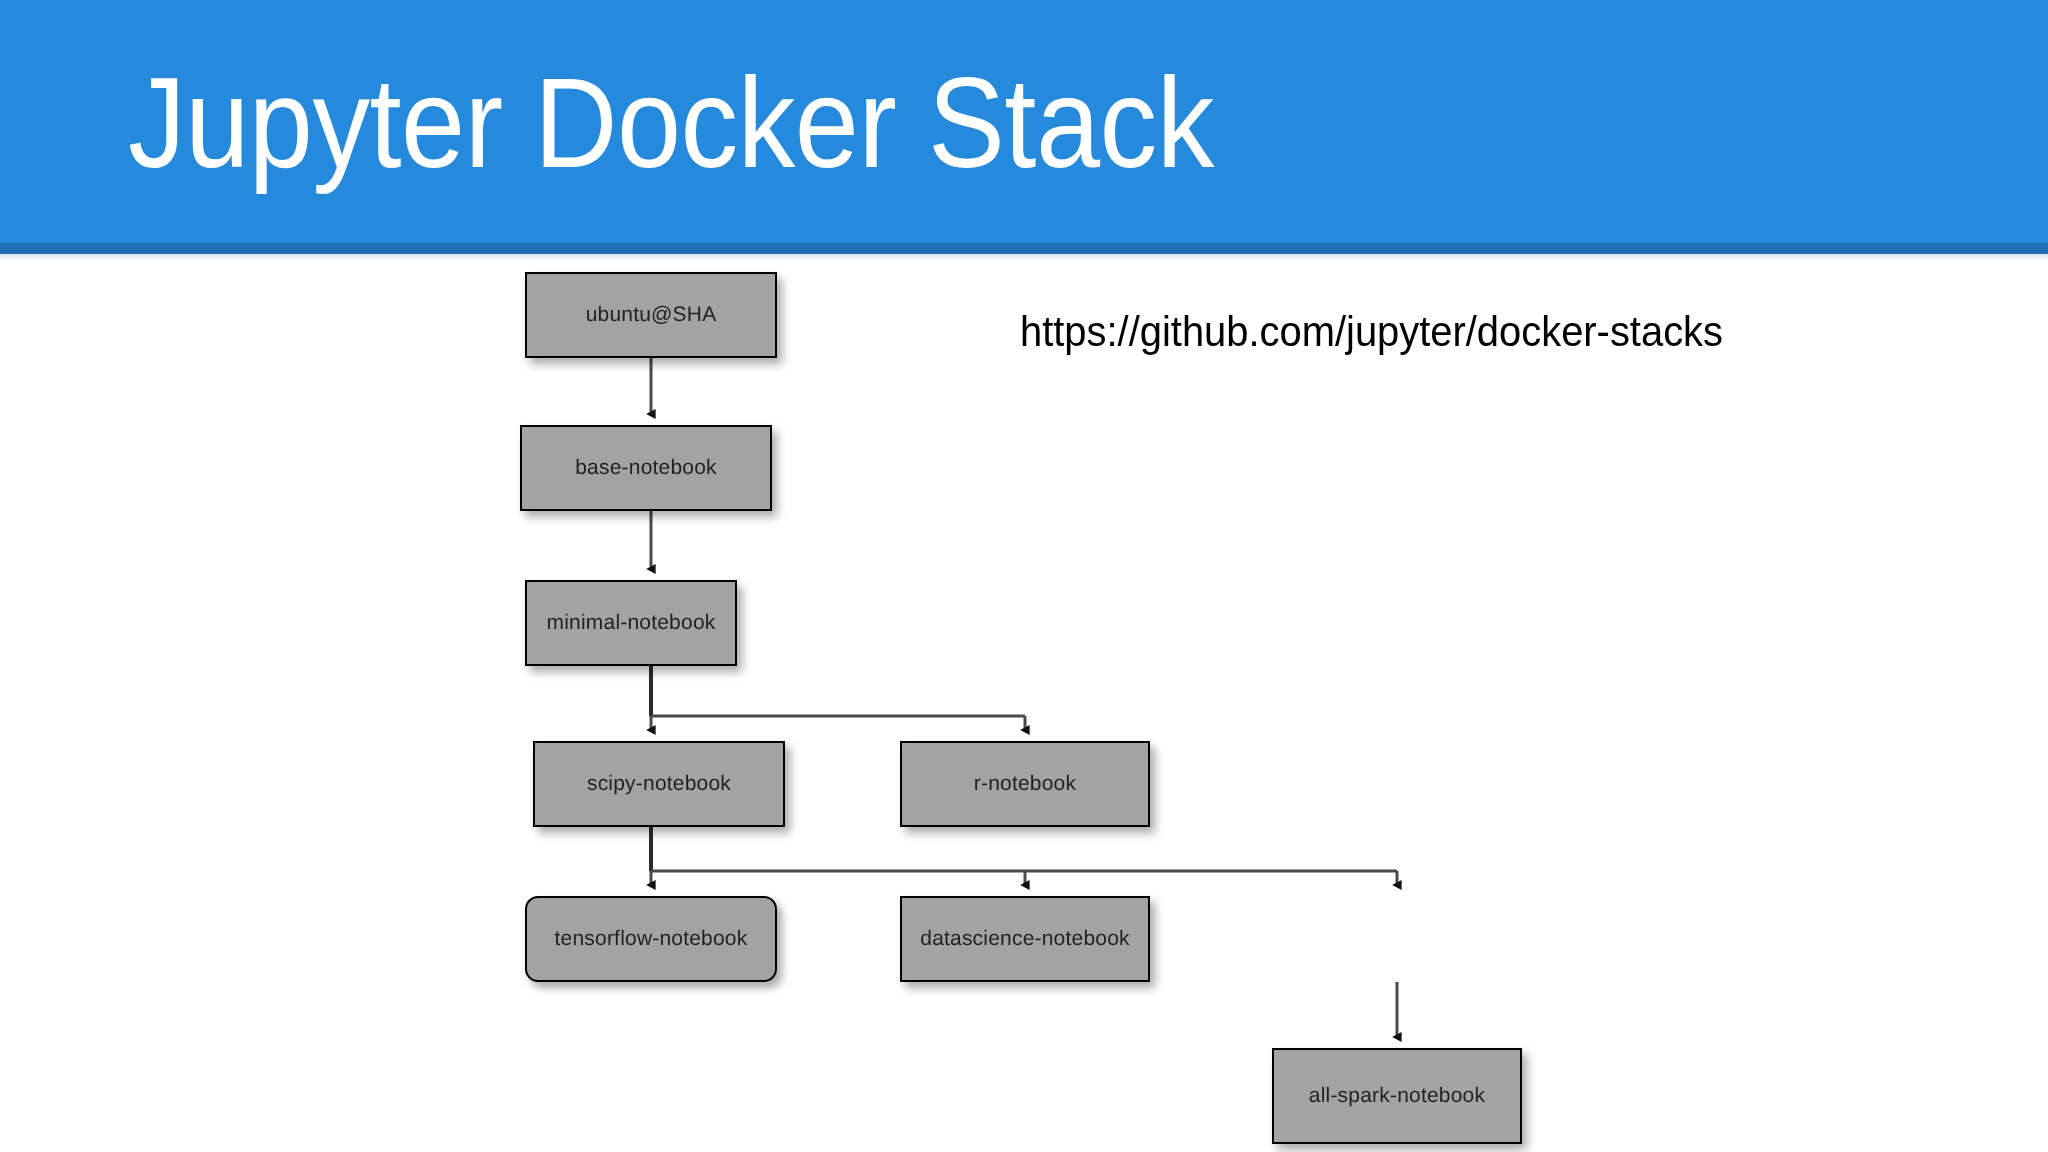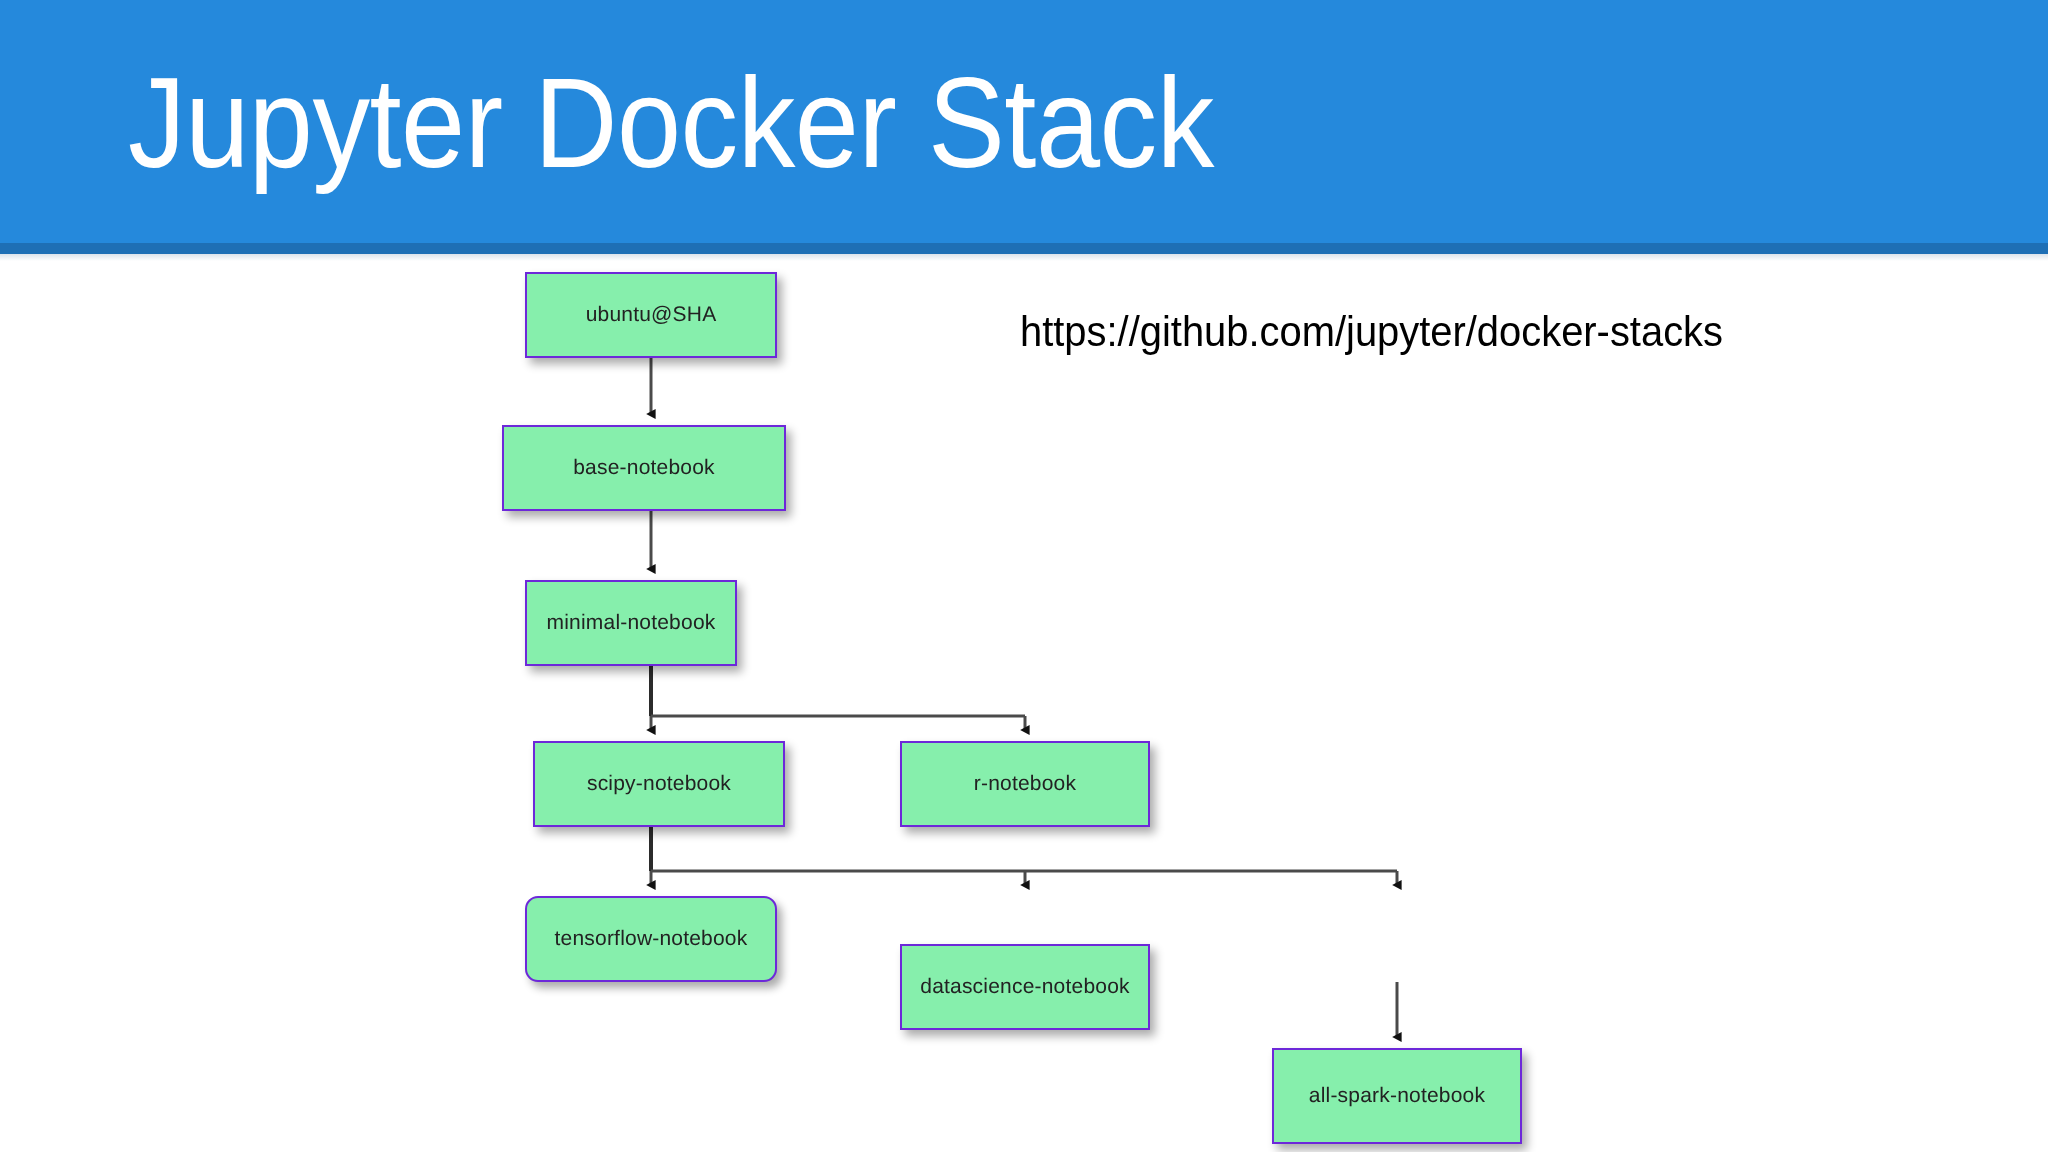--- a/index.html
+++ b/index.html
@@ -83,22 +83,22 @@
     position: absolute;
     left: 0; top: 254px;
     width: 2048px;
     height: 898px;
   }
 
   
   .flow-box {
     position: absolute;
     box-sizing: border-box;
-    background: #86efac;
-    border: 2px solid #6d28d9;
+    background: #a3a3a3;
+    border: 2px solid #000000;
     box-shadow: 5px 6px 9px rgba(0,0,0,0.33);
     display: flex;
     align-items: center;
     justify-content: center;
     z-index: 5;
   }
   .flow-box .flow-label {
     font-family: "Liberation Sans", sans-serif;
     font-size: 21px;
     font-weight: 400;
@@ -161,41 +161,41 @@
         <line x1="1397" y1="617" x2="1397" y2="631" marker-end="url(#arrowhead)"></line>
 
         <line x1="1397" y1="728" x2="1397" y2="783" marker-end="url(#arrowhead)"></line>
       </g>
     </svg>
 
     <div class="flow-box" style="left:525px; top:18px; width:252px; height:86px;">
       <span class="flow-label">ubuntu@SHA</span>
     </div>
 
-    <div class="flow-box" style="left:502px; top:171px; width:284px; height:86px;">
+    <div class="flow-box" style="left:520px; top:171px; width:252px; height:86px;">
       <span class="flow-label">base-notebook</span>
     </div>
 
     <div class="flow-box" style="left:525px; top:326px; width:212px; height:86px;">
       <span class="flow-label">minimal-notebook</span>
     </div>
 
     <div class="flow-box" style="left:525px; top:487px; width:252px; height:86px;margin-left:8px;">
       <span class="flow-label">scipy-notebook</span>
     </div>
 
     <div class="flow-box" style="left:900px; top:487px; width:250px; height:86px;">
       <span class="flow-label">r-notebook</span>
     </div>
 
     <div class="flow-box" style="left:525px; top:642px; width:252px; height:86px;border-radius:13px;">
       <span class="flow-label">tensorflow-notebook</span>
     </div>
 
-    <div class="flow-box" style="left:900px; top:642px; width:250px; height:86px;margin-top:48px;">
+    <div class="flow-box" style="left:900px; top:642px; width:250px; height:86px;">
       <span class="flow-label">datascience-notebook</span>
     </div>
 
 
     <div class="flow-box" style="left:1272px; top:794px; width:250px; height:96px;">
       <span class="flow-label">all-spark-notebook</span>
     </div>
 
   </div>
 </div>

